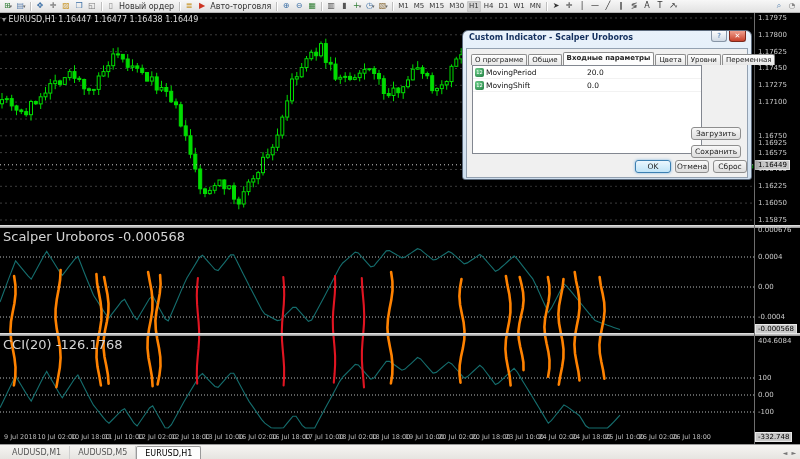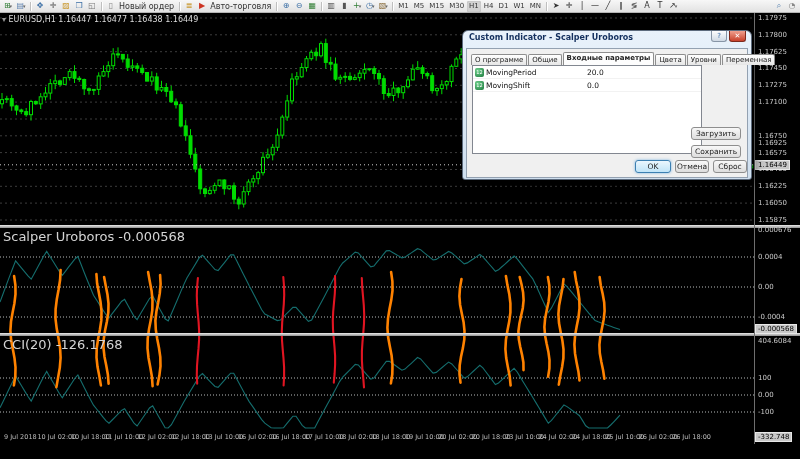--- a/index.html
+++ b/index.html
@@ -668,14 +668,23 @@
           </div>
       </div>
       <div class="wbtn" id="btn-load">Загрузить</div>
       <div class="wbtn" id="btn-save">Сохранить</div>
       <div class="wbtn def" id="btn-ok">OK</div>
       <div class="wbtn" id="btn-cancel">Отмена</div>
       <div class="wbtn" id="btn-reset">Сброс</div>
     </div>
   </div>
 
+  <div class="tabbar" id="tabbar">
+      <span class="btab">AUDUSD,M1</span>
+      <span class="btab">AUDUSD,M5</span>
+      <span class="btab active">EURUSD,H1</span>
+      <span class="tab-scroll">
+        <span>◄</span>
+        <span>►</span>
+      </span>
+    </div>
 
 </div>
 
 </body></html>

